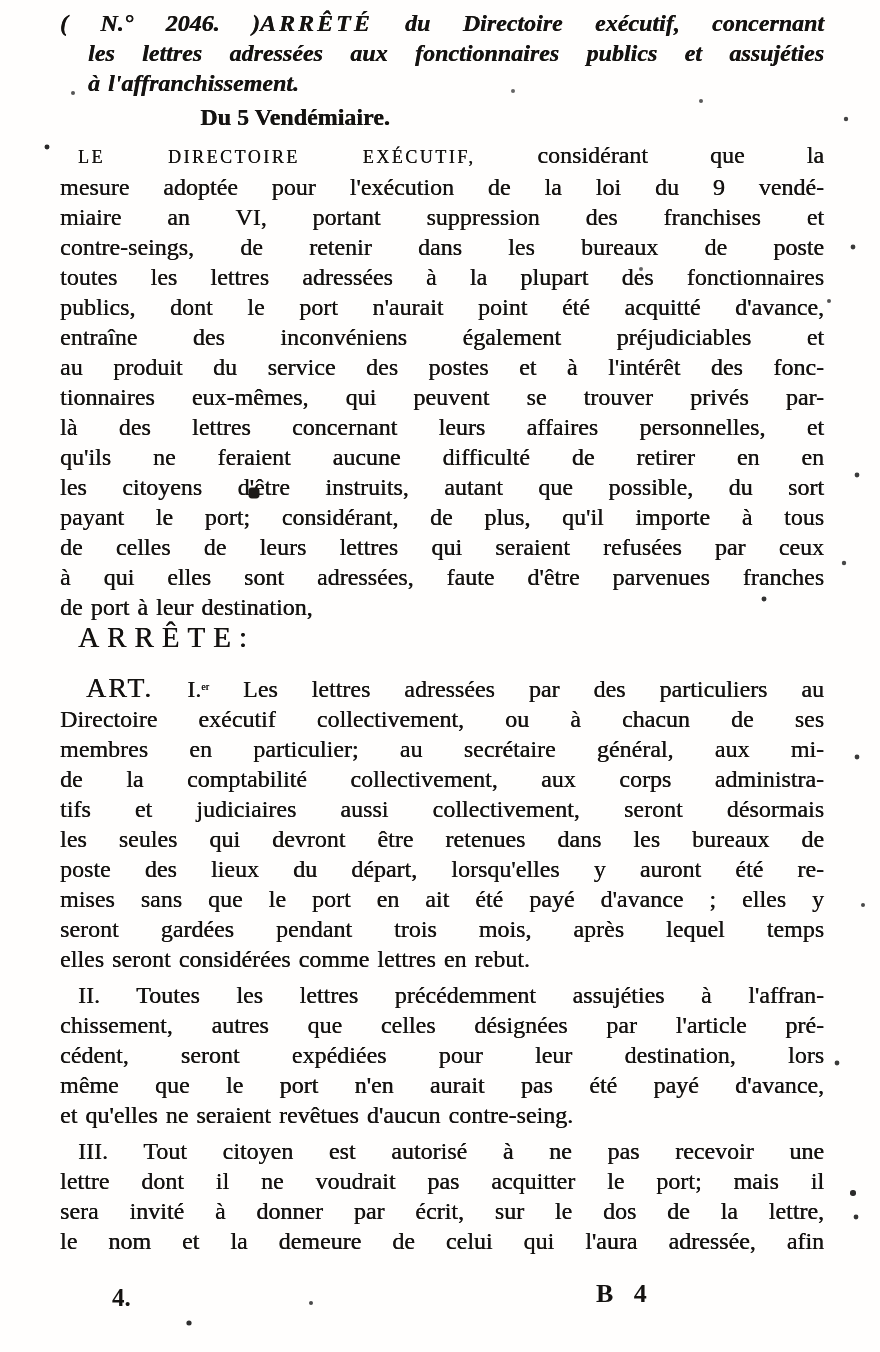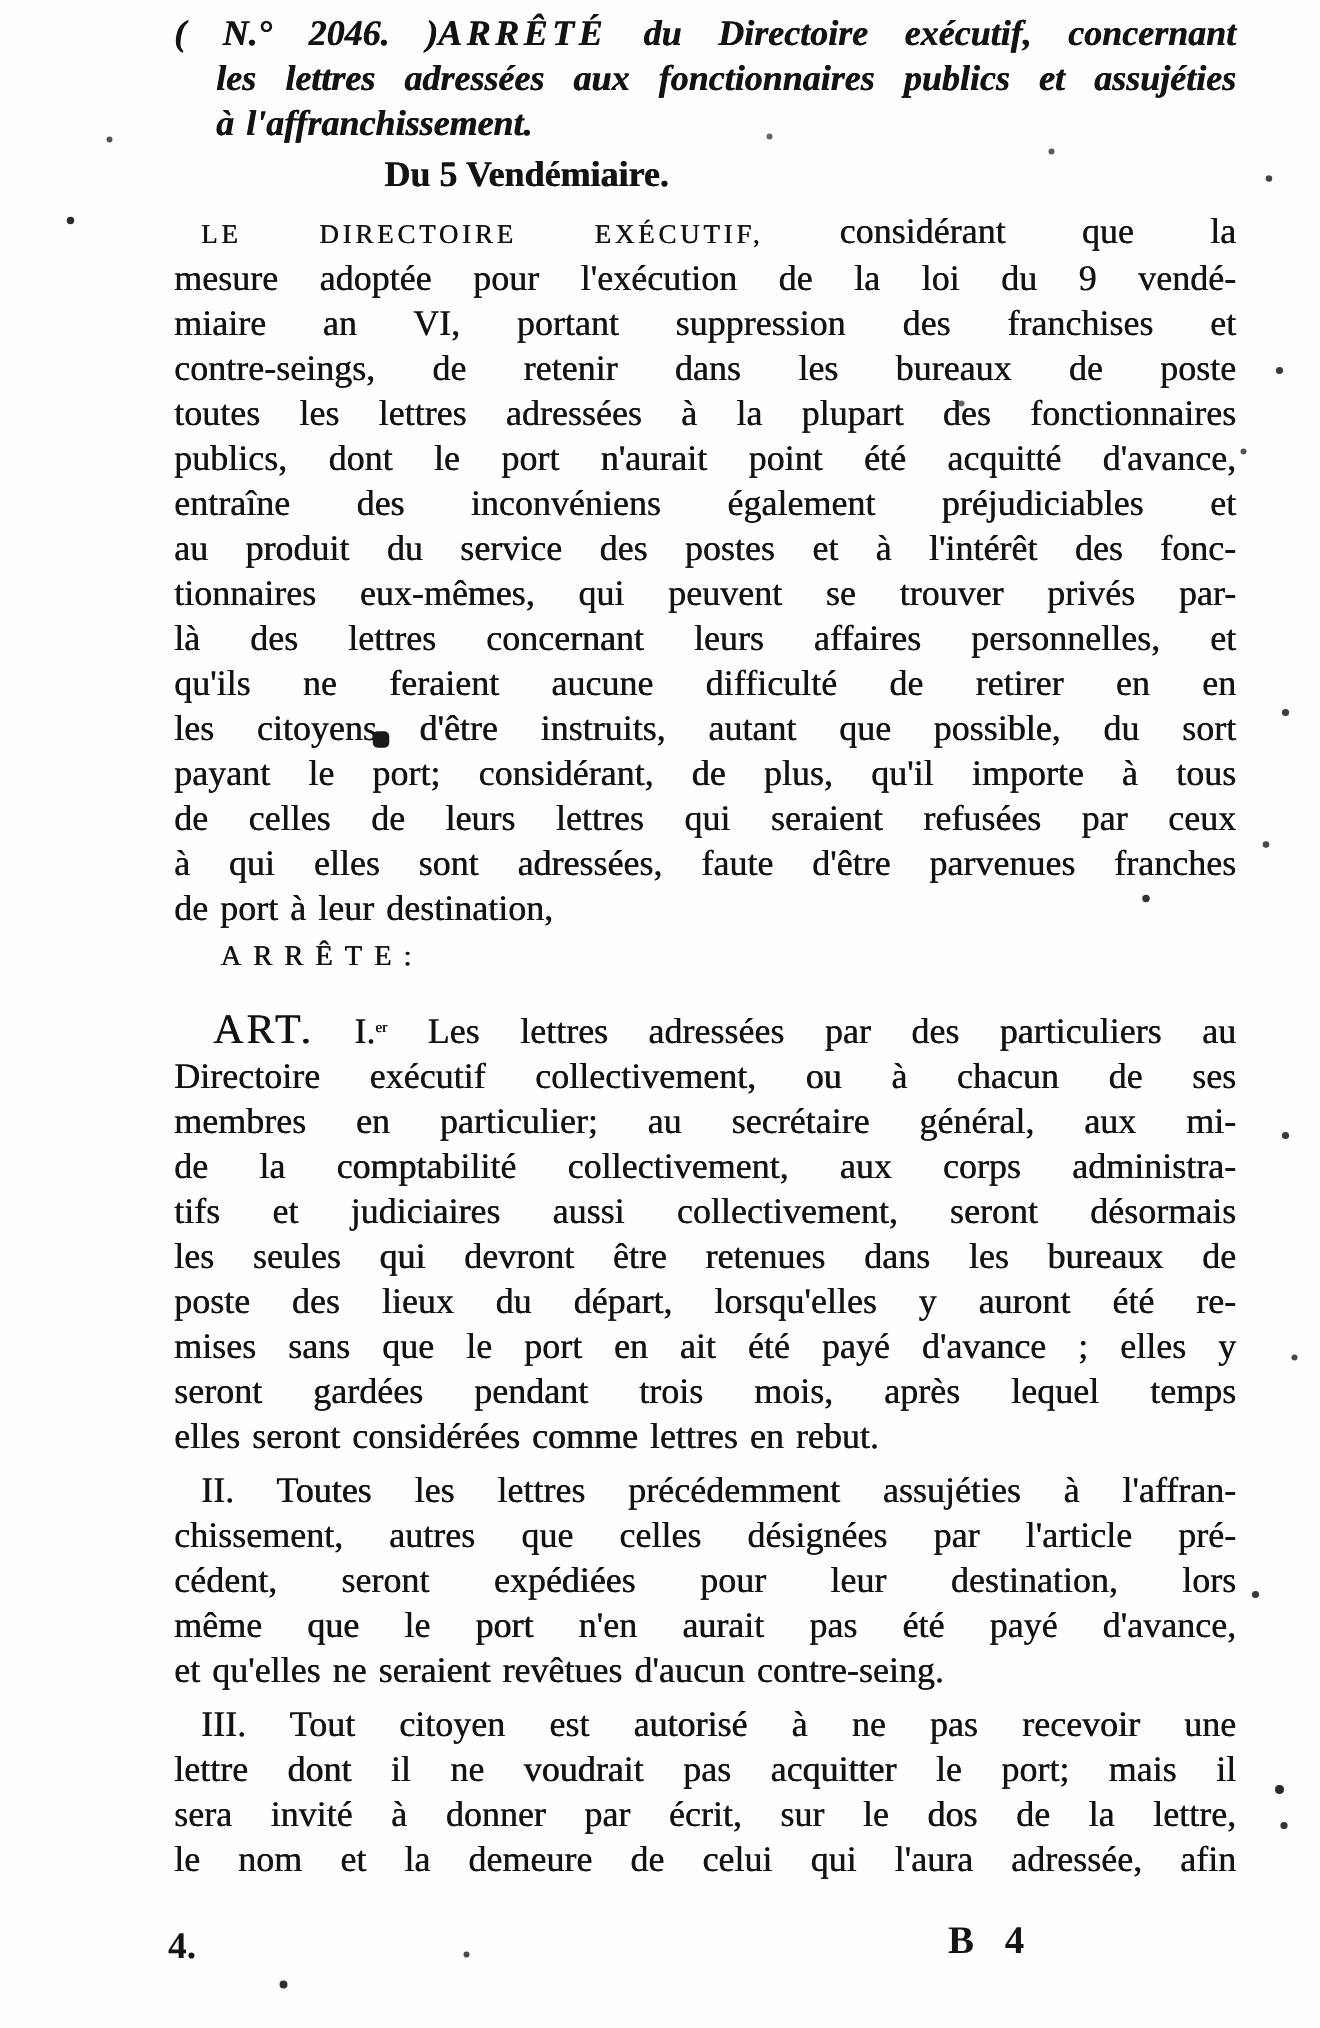--- a/index.html
+++ b/index.html
@@ -9,21 +9,21 @@
     font-family: "Liberation Serif", "DejaVu Serif", serif;
     color: #151311;
     position: relative;
     overflow: hidden;
   }
   .page {
     position: relative;
     width: 880px; height: 1352px;
     background: #fffefd;
   }
-  .column { padding: 8px 56px 0 116px; }
+  .column { padding: 8px 56px 0 60px; }
 
   .line {
     font-size: 24px;
     line-height: 30px;
     text-align: justify;
     text-align-last: justify;
     word-spacing: 2px;
     text-shadow: 0.35px 0 0 currentColor;
     white-space: normal;
   }
@@ -44,36 +44,36 @@
 
   .preamble { margin-top: 8px; }
   .lead-caps { letter-spacing: 2.5px; font-size: 18px; }
   .indent1 { text-indent: 18px; }
   .indent2 { text-indent: 26px; }
 
   .arrete-line {
     margin-bottom: 18px;
     text-align-last: left;
   }
-  .arrete-label { letter-spacing: 8px; font-size: 19px; text-shadow: 0.4px 0 0 currentColor; margin-left: 13px; }
+  .arrete-label { letter-spacing: 8px; font-size: 29px; text-shadow: 0.4px 0 0 currentColor; }
 
   .article { margin-top: 6px; }
   .art-label { letter-spacing: 2px; font-size: 28px; }
   sup.ord {
     font-size: 10px;
     vertical-align: 7px;
     letter-spacing: 0;
   }
 
   .footer-left {
     position: absolute; left: 112px; top: 1284px;
     font-size: 25px; font-weight: 700;
   }
   .footer-right {
-    position: absolute; left: 632px; top: 1279px;
+    position: absolute; left: 596px; top: 1279px;
     font-size: 26px; font-weight: 700; word-spacing: 14px;
   }
 
   
   .noise {
     position: absolute; left: 0; top: 0;
     width: 2px; height: 2px; border-radius: 50%;
     background: transparent;
     box-shadow:
       46px 146px 0 1.5px #2a2a2a,

